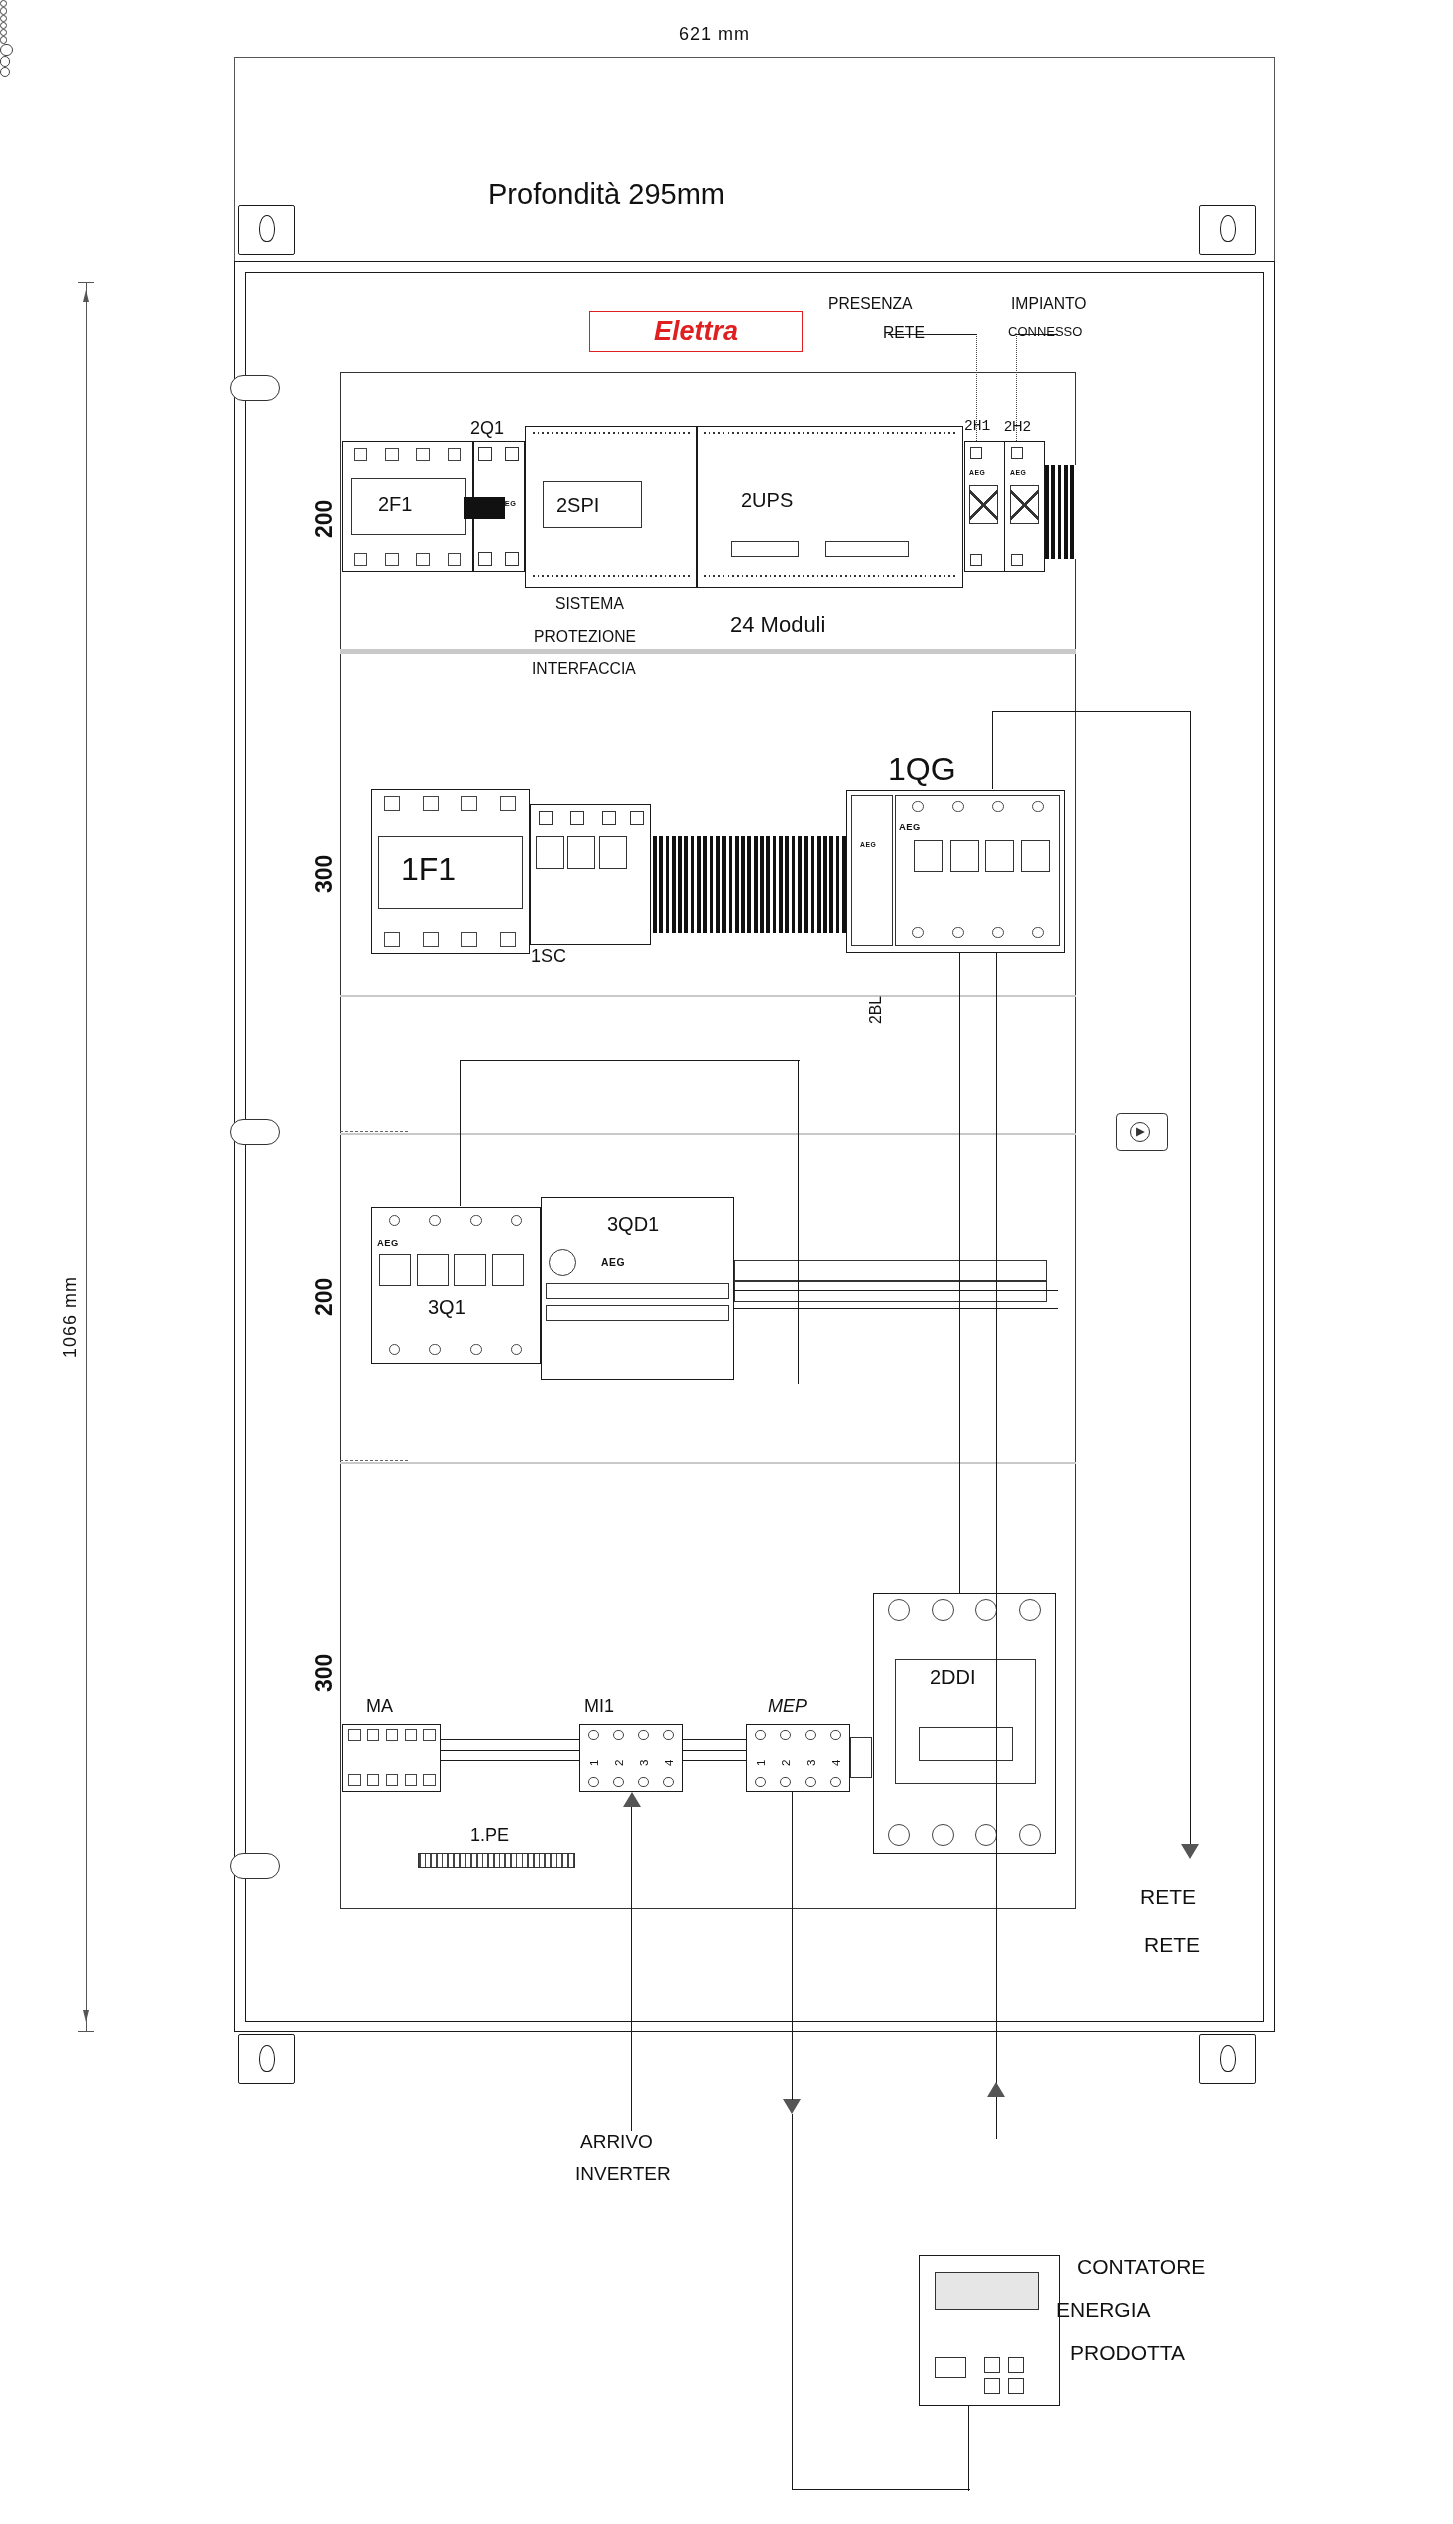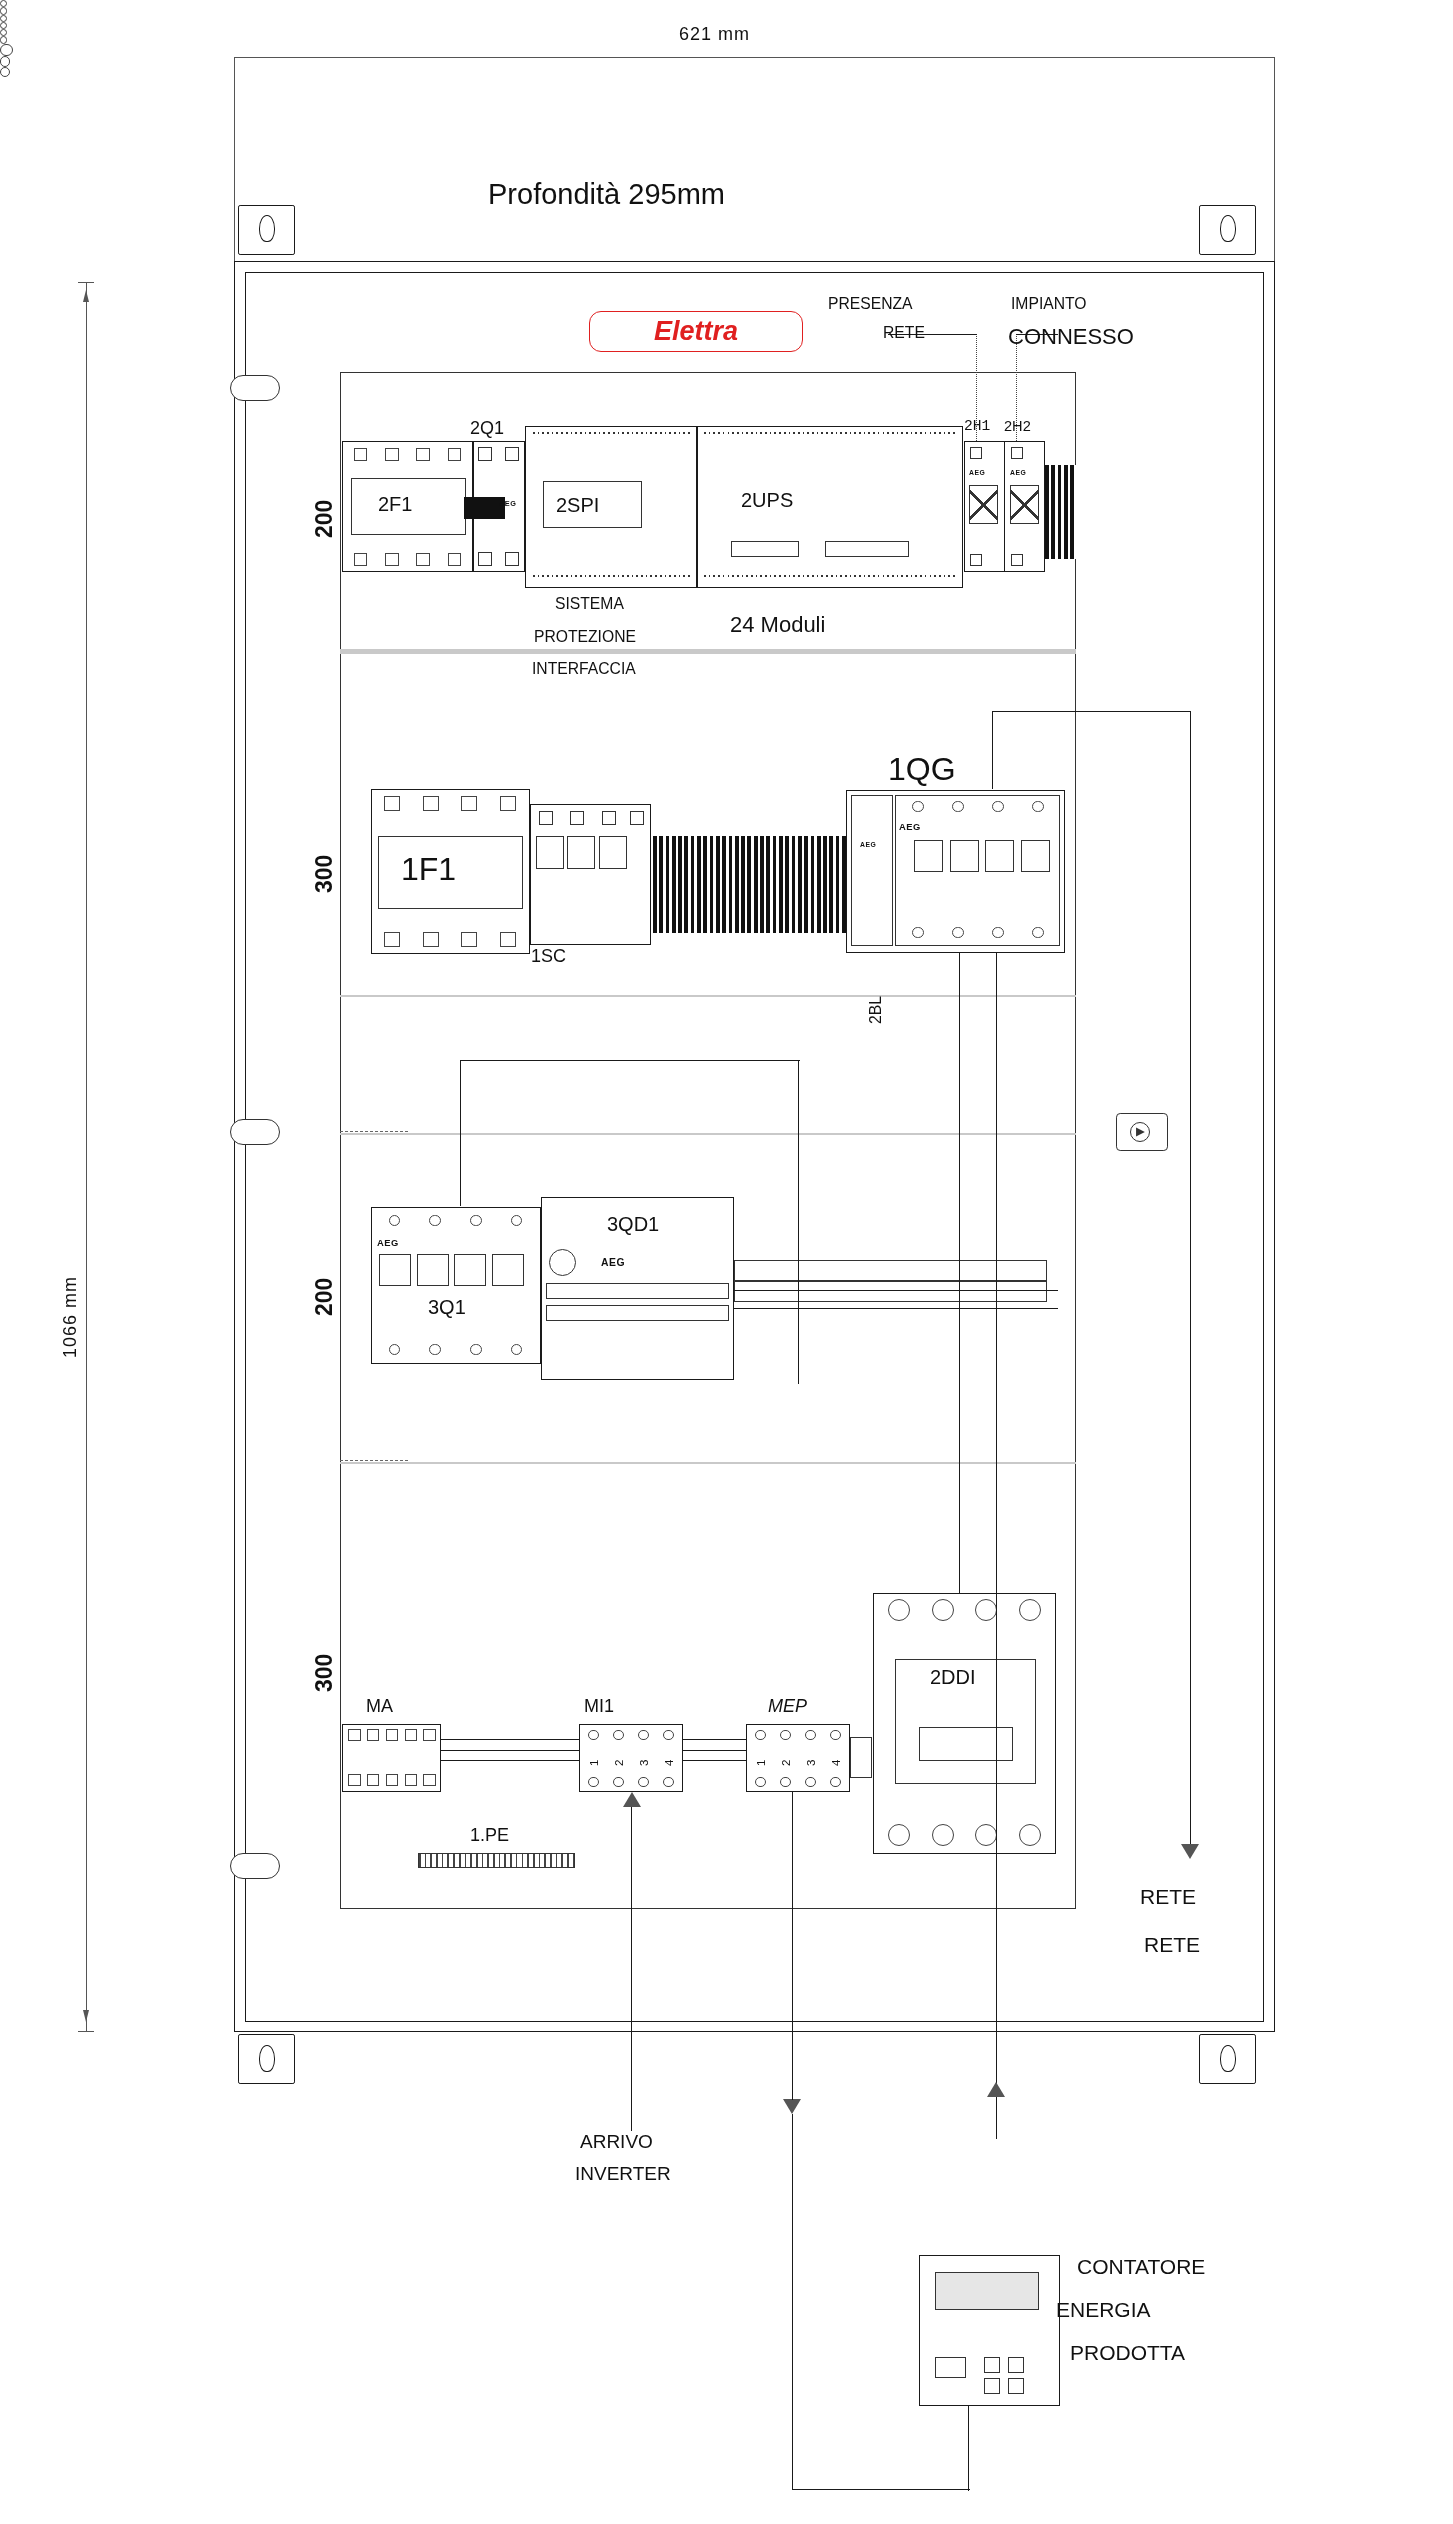--- a/index.html
+++ b/index.html
@@ -56,21 +56,21 @@
 <div class="keyhole" style="left:1220px;top:2045px;width:15.7px;height:27px;"></div>
 
 <div class="thin" style="left:230px;top:375px;width:50px;height:26px;border-radius:13px;"></div>
 <div class="thin" style="left:230px;top:1119px;width:50px;height:26px;border-radius:13px;"></div>
 <div class="thin" style="left:230px;top:1853px;width:50px;height:26px;border-radius:13px;"></div>
 
 <div class="thin" style="left:1116px;top:1113px;width:52px;height:38px;border-radius:4.2px;"></div>
 <div class="thin" style="left:1130px;top:1122px;width:20px;height:20px;border-radius:50%;"></div>
 <div class="txt" style="left:1136px;top:1124px;font-size:11.5px;color:#333;">▶</div>
 
-<div class="logo" style="left:589px;top:311px;width:214px;height:41px;font-size:27px;border-radius:12px;">Elettra</div>
+<div class="logo" style="left:589px;top:311px;width:214px;height:41px;font-size:27px;">Elettra</div>
 
 <div class="thin" style="left:340px;top:372px;width:736px;height:1537px;border-width:1px;"></div>
 
 <div class="gray" style="left:340px;top:649px;width:736px;height:4.7px;"></div>
 <div class="gray" style="left:340px;top:995px;width:736px;height:2.1px;"></div>
 <div class="gray" style="left:340px;top:1133px;width:736px;height:2.1px;"></div>
 <div class="gray" style="left:340px;top:1462px;width:736px;height:2.1px;"></div>
 <div class="dashed-h" style="left:340px;top:1131px;width:68px;"></div>
 <div class="dashed-h" style="left:340px;top:1460px;width:68px;"></div>
 
@@ -140,21 +140,21 @@
 
 <div class="hatch" style="left:1045px;top:465px;width:31px;height:94px;"></div>
 
 <div class="dotted-v" style="left:976px;top:334px;height:107px;"></div>
 <div class="dotted-v" style="left:1016px;top:334px;height:107px;"></div>
 <div class="line" style="left:888px;top:334px;width:89px;height:1px;"></div>
 <div class="line" style="left:1016px;top:334px;width:42px;height:1px;"></div>
 <div class="txt" style="left:828px;top:295px;font-size:15.7px;">PRESENZA</div>
 <div class="txt" style="left:883px;top:324px;font-size:15.7px;">RETE</div>
 <div class="txt" style="left:1011px;top:295px;font-size:15.7px;">IMPIANTO</div>
-<div class="txt" style="left:1008px;top:324px;font-size:22px;">CONNESSO</div>
+<div class="txt" style="left:1008px;top:324px;font-size:13px;">CONNESSO</div>
 
 <div class="txt" style="left:555px;top:595px;font-size:15.7px;">SISTEMA</div>
 <div class="txt" style="left:534px;top:628px;font-size:15.7px;">PROTEZIONE</div>
 <div class="txt" style="left:532px;top:660px;font-size:15.7px;">INTERFACCIA</div>
 <div class="txt" style="left:730px;top:612px;font-size:22px;">24 Moduli</div>
 
 <div class="box" style="left:371px;top:789px;width:159px;height:165px;"></div>
 <div class="dot-row" style="left:373px;top:792px;width:154px;height:23px;">
   <div class="termsq" style="width:15.7px;height:15.7px;"></div>
     <div class="termsq" style="width:15.7px;height:15.7px;"></div>

